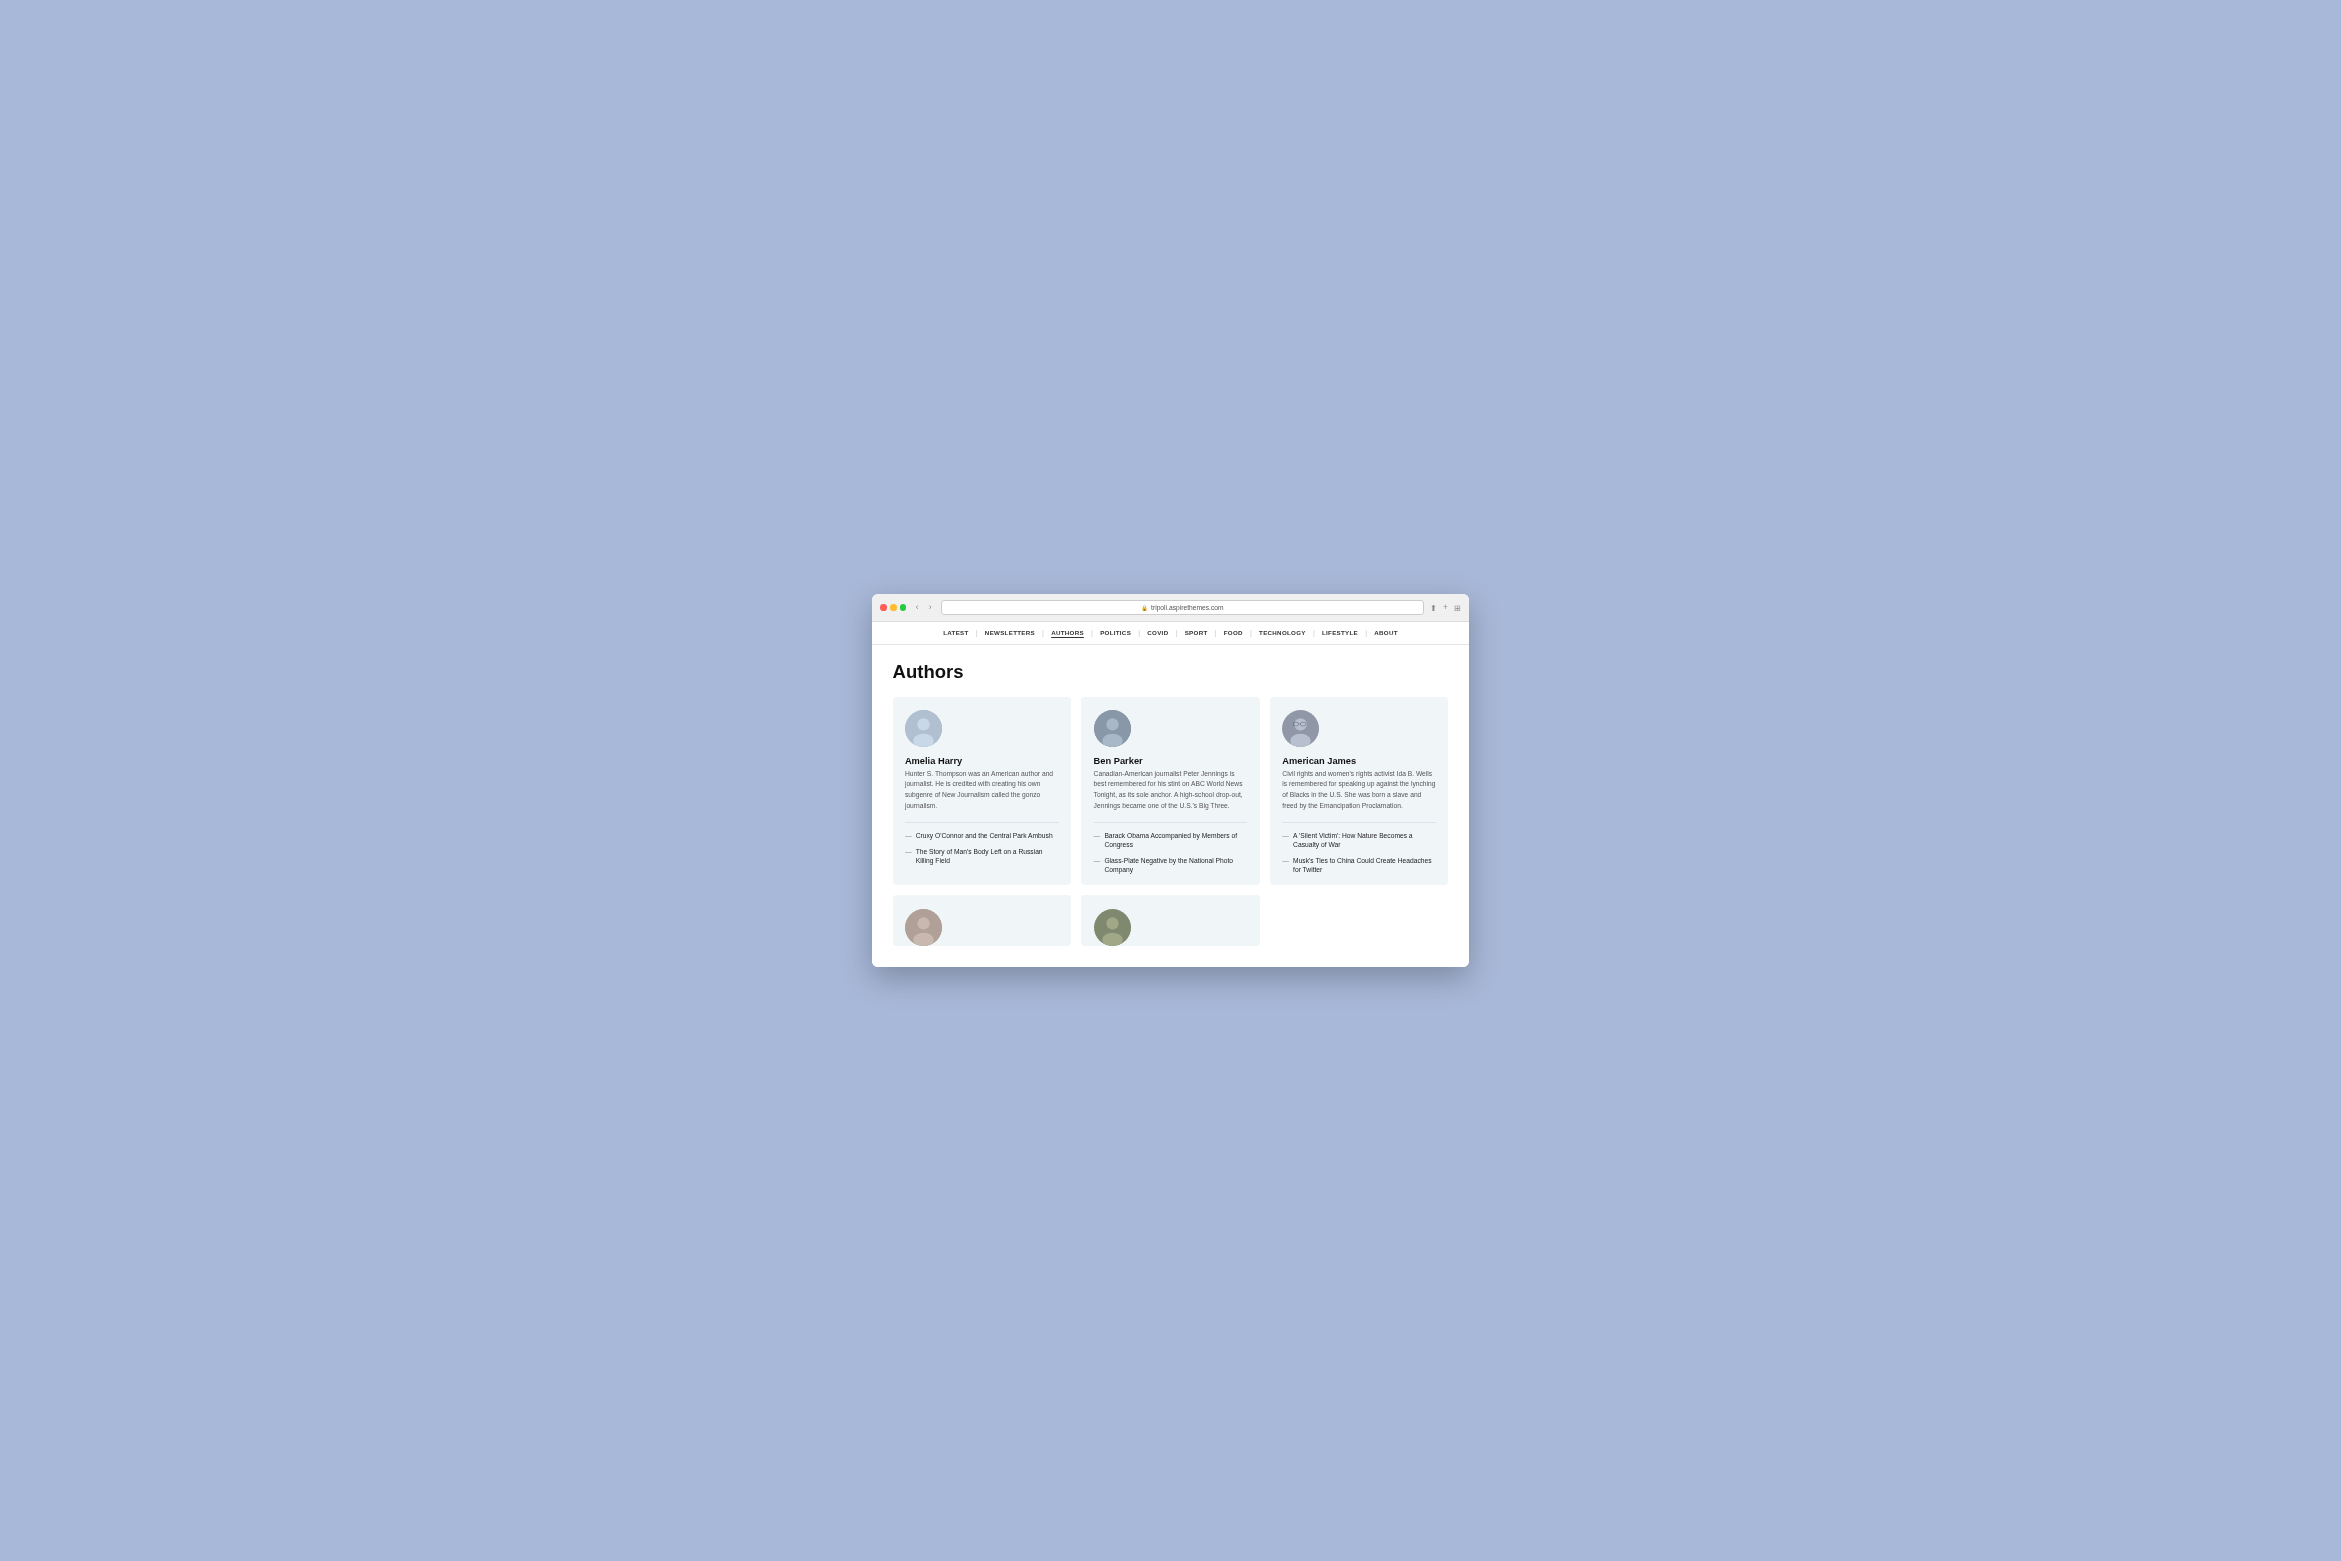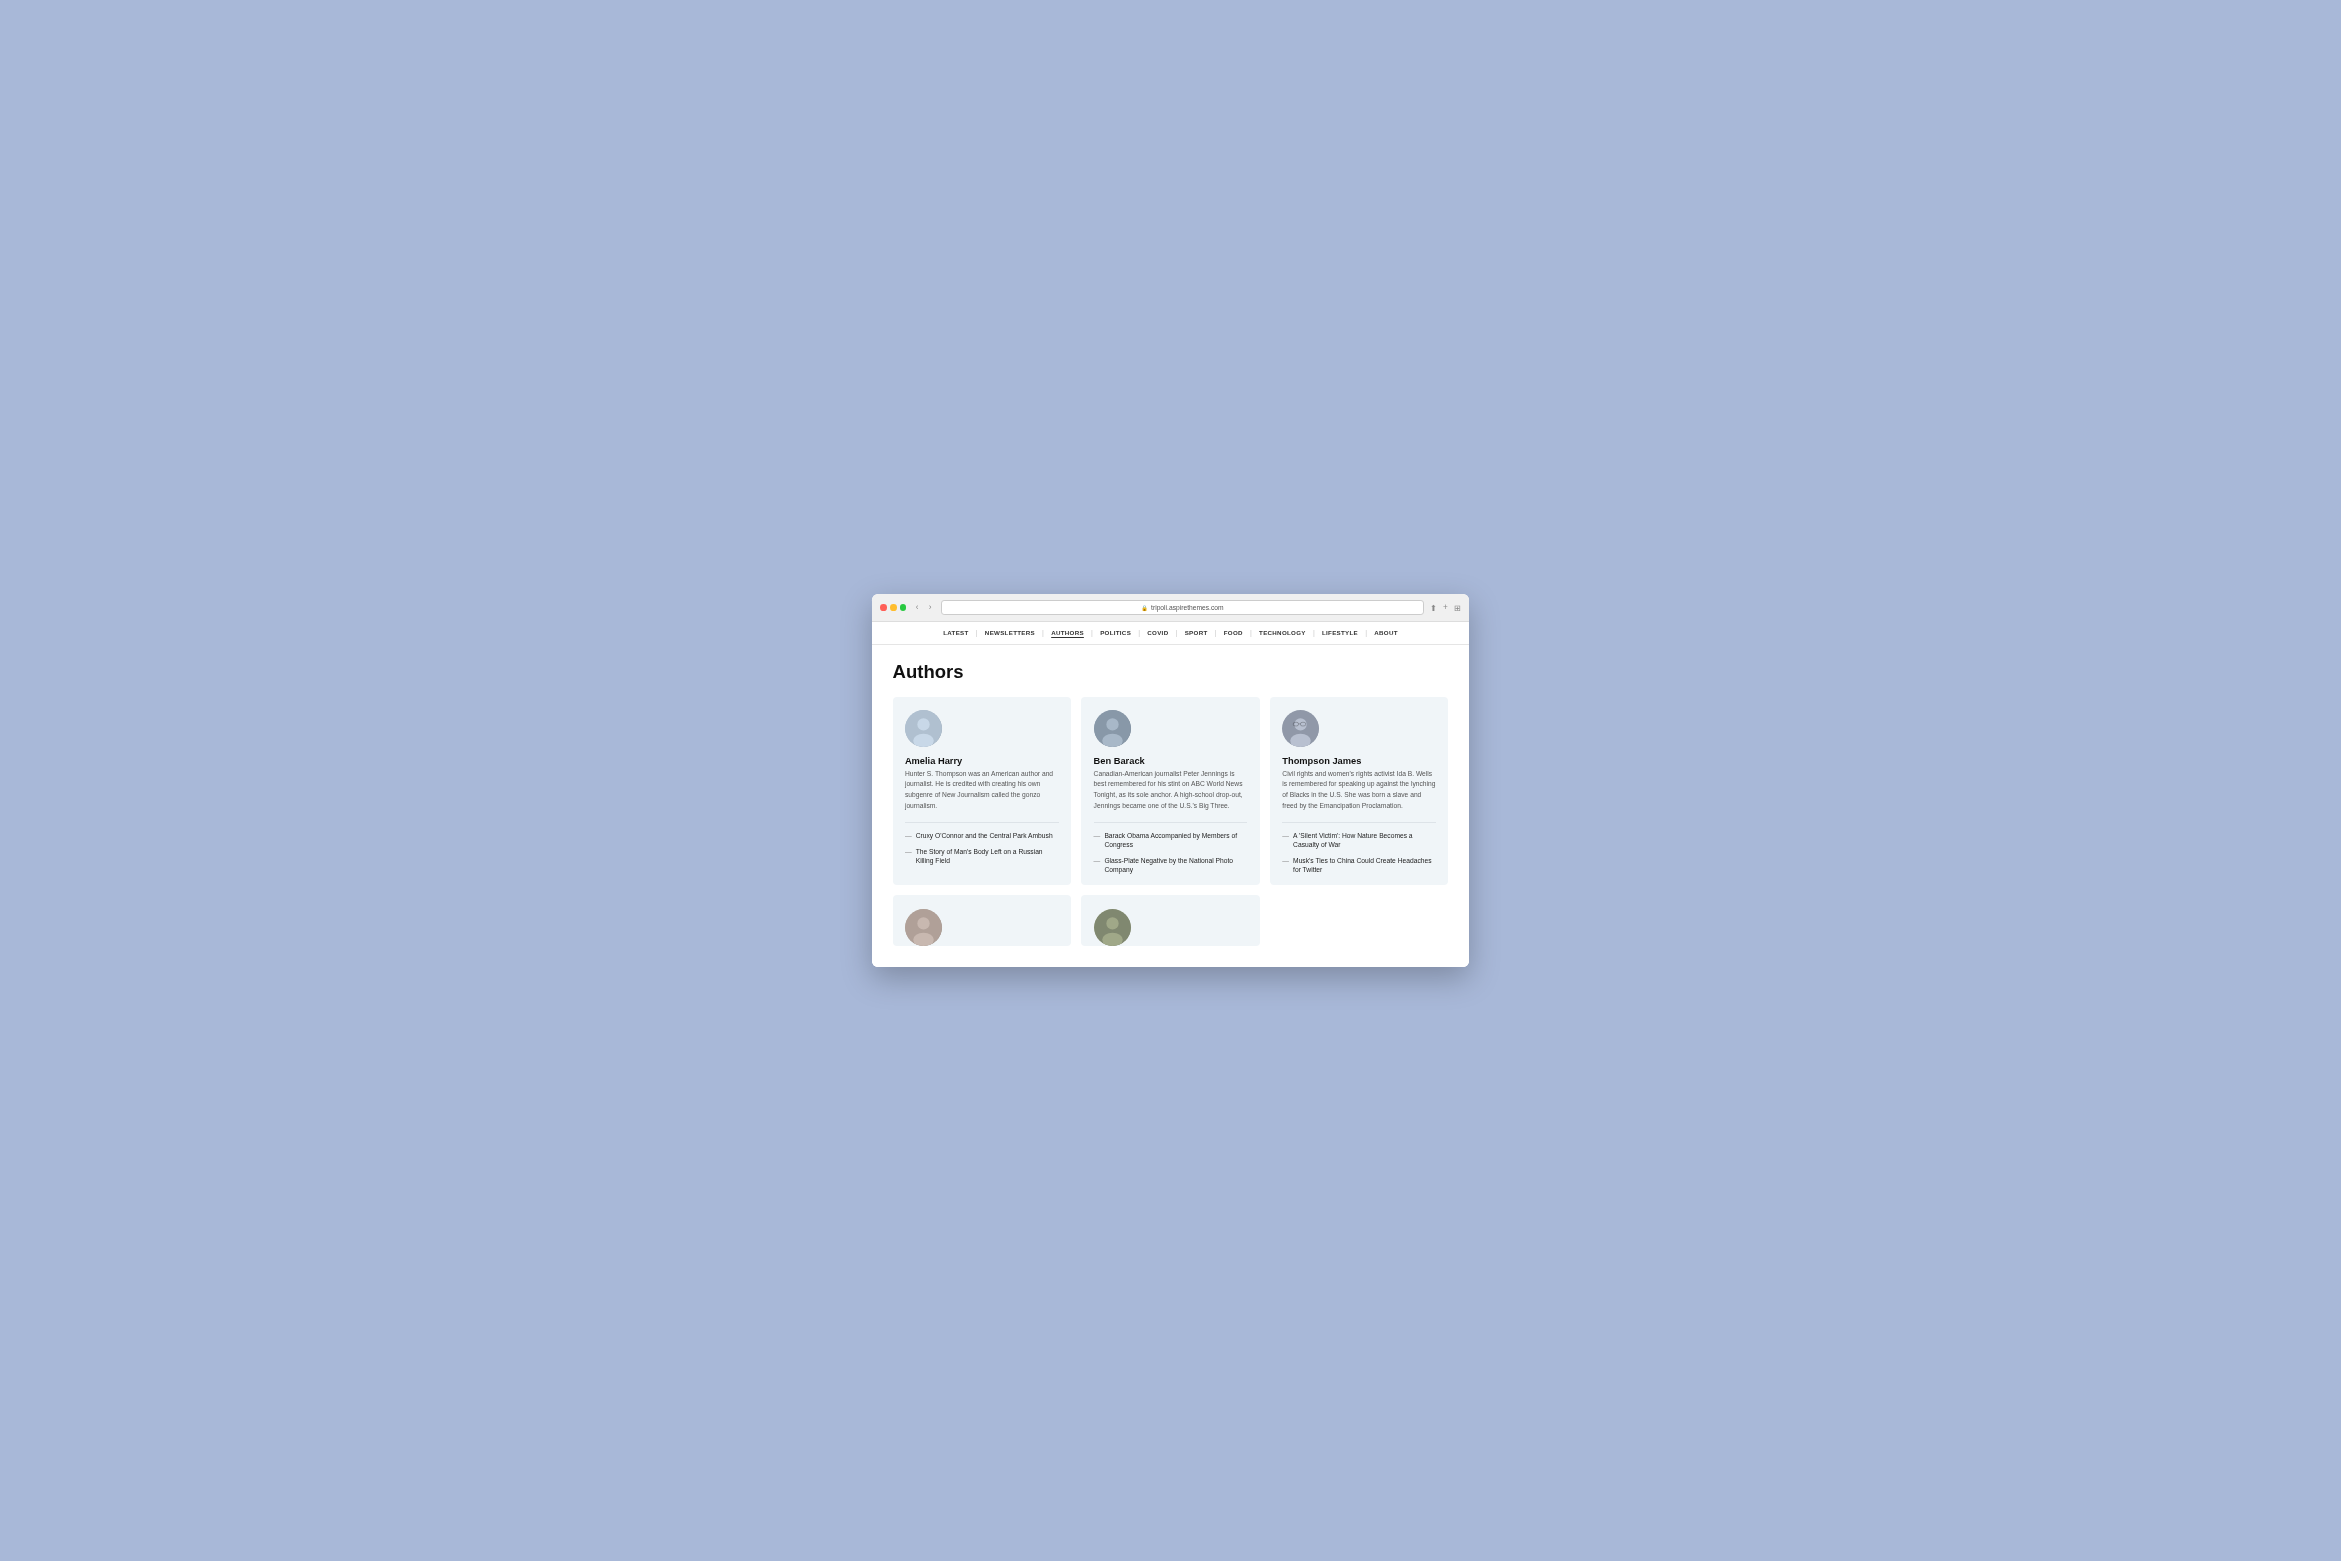--- a/index.html
+++ b/index.html
@@ -384,21 +384,21 @@
         </div>
 
         <div class="author-card">
           <div class="author-avatar avatar-ben">
             <svg viewBox="0 0 72 72" xmlns="http://www.w3.org/2000/svg">
               <circle cx="36" cy="36" r="36" fill="#8898a8"></circle>
               <circle cx="36" cy="28" r="12" fill="#a8b8c8"></circle>
               <ellipse cx="36" cy="60" rx="20" ry="14" fill="#a8b8c8"></ellipse>
             </svg>
           </div>
-          <div class="author-name">Ben Barack</div>
+          <div class="author-name">Ben Parker</div>
           <div class="author-bio">Canadian-American journalist Peter Jennings is best remembered for his stint on ABC World News Tonight, as its sole anchor. A high-school drop-out, Jennings became one of the U.S.'s Big Three.</div>
           <hr class="author-divider">
           <ul class="article-list">
             <li class="article-item">
               <span class="article-dash">—</span>
               <span class="article-link">Barack Obama Accompanied by Members of Congress</span>
             </li>
             <li class="article-item">
               <span class="article-dash">—</span>
               <span class="article-link">Glass-Plate Negative by the National Photo Company</span>
@@ -411,21 +411,21 @@
             <svg viewBox="0 0 72 72" xmlns="http://www.w3.org/2000/svg">
               <circle cx="36" cy="36" r="36" fill="#9098a8"></circle>
               <circle cx="36" cy="28" r="12" fill="#b8c0d0"></circle>
               <ellipse cx="36" cy="60" rx="20" ry="14" fill="#b8c0d0"></ellipse>
 
               <rect x="22" y="24" width="10" height="7" rx="3" fill="none" stroke="rgba(0,0,0,0.3)" stroke-width="1.5"></rect>
               <rect x="36" y="24" width="10" height="7" rx="3" fill="none" stroke="rgba(0,0,0,0.3)" stroke-width="1.5"></rect>
               <line x1="32" y1="27" x2="36" y2="27" stroke="rgba(0,0,0,0.3)" stroke-width="1.5"></line>
             </svg>
           </div>
-          <div class="author-name">Thompson James</div>
+          <div class="author-name">American James</div>
           <div class="author-bio">Civil rights and women's rights activist Ida B. Wells is remembered for speaking up against the lynching of Blacks in the U.S. She was born a slave and freed by the Emancipation Proclamation.</div>
           <hr class="author-divider">
           <ul class="article-list">
             <li class="article-item">
               <span class="article-dash">—</span>
               <span class="article-link">A 'Silent Victim': How Nature Becomes a Casualty of War</span>
             </li>
             <li class="article-item">
               <span class="article-dash">—</span>
               <span class="article-link">Musk's Ties to China Could Create Headaches for Twitter</span>

